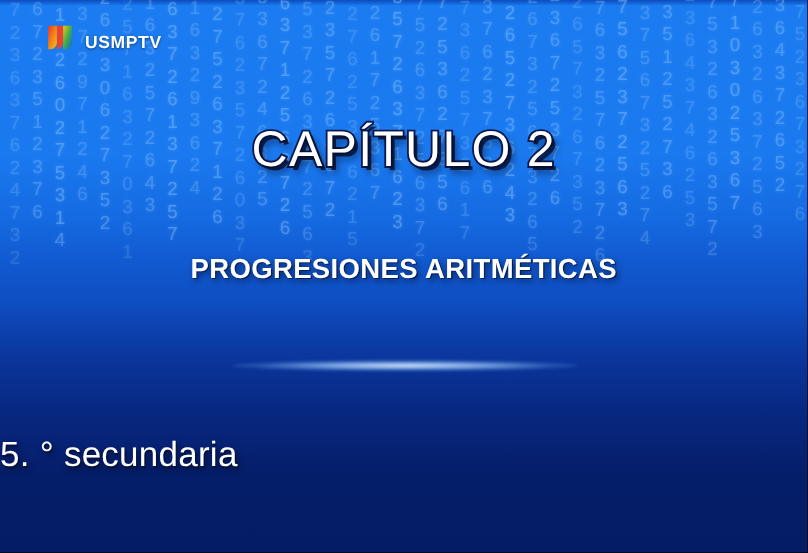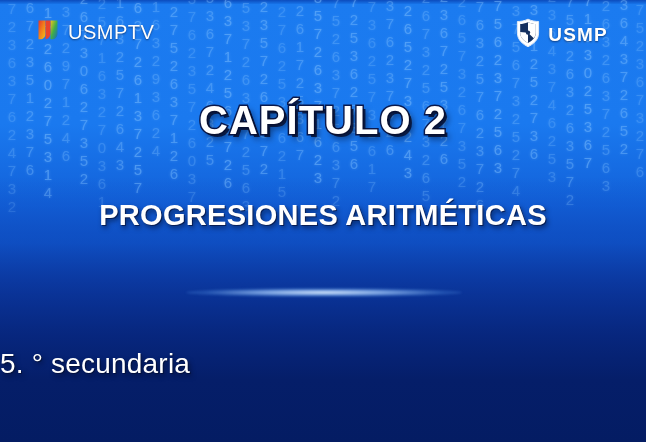--- a/index.html
+++ b/index.html
@@ -78,22 +78,22 @@
   #usmptv-brand {
     position: absolute;
     left: 36px;
     top: 18px;
     display: flex;
     align-items: center;
     gap: 8px;
   }
   #usmptv-wordmark {
     color: #ffffff;
-    font-size: 20px;
-    font-weight: normal;
+    font-size: 14px;
+    font-weight: bold;
     letter-spacing: .5px;
     text-shadow: 0 1px 2px rgba(0,0,20,.5);
   }
   #usmp-brand {
     position: absolute;
     right: 38px;
     top: 18px;
     display: flex;
     align-items: center;
     gap: 7px;
@@ -107,37 +107,37 @@
   }
 
   
   #chapter-title {
     position: absolute;
     top: 98px;
     left: 0;
     width: 100%;
     text-align: center;
     font-size: 40px;
-    font-weight: bold;
+    font-weight: normal;
     color: #ffffff;
     letter-spacing: 1px;
     -webkit-text-stroke: 3px #0b1a4e;
     paint-order: stroke fill;
     text-shadow:
        3px 3px 0 rgba(6,14,46,.85),
        4px 5px 6px rgba(2,8,30,.55);
   }
 
   #subject-title {
     position: absolute;
     top: 196px;
     left: 0;
     width: 100%;
     text-align: center;
-    font-size: 29px;
+    font-size: 22px;
     font-weight: bold;
     color: #ffffff;
     line-height: 38px;
     letter-spacing: .3px;
     text-shadow:
        1px 1px 0 rgba(8,22,64,.75),
        2px 3px 5px rgba(2,10,36,.6);
   }
   #subject-title .ln { display: block; }
 
@@ -632,34 +632,20 @@
           </linearGradient>
         </defs>
         <path d="M2.5 2.5 h7 v13.2 c0 3.4 -2.6 5.6 -5.2 5.6 H2.5 Z" fill="url(#gL)"></path>
         <path d="M14.5 2.5 h7 v13.2 c0 3.4 -2.6 5.6 -5.2 5.6 h-1.8 Z" fill="url(#gR)"></path>
         <path d="M9.6 2.5 h4.8 v12.6 c0 3.6 -2.4 6.2 -4.8 6.2 Z" fill="#e9432d"></path>
       </svg>
     </span>
     <span id="usmptv-wordmark">USMPTV</span>
   </div>
 
-  <div id="usmp-brand">
-    <span>
-      <svg width="26" height="30" viewBox="0 0 26 30" aria-hidden="true">
-        <path d="M13 1.2 c4 1.9 7.6 2.3 10.6 2.3 v11.6 c0 7.2 -6.2 11.5 -10.6 13.6
-                 C8.6 26.6 2.4 22.3 2.4 15.1 V3.5 C5.4 3.5 9 3.1 13 1.2 Z" fill="#ffffff" stroke="#dfe9f7" stroke-width="1"></path>
-        <path d="M13 4.2 c3 1.4 5.6 1.7 7.8 1.7 v8.9 c0 5.4 -4.6 8.6 -7.8 10.2
-                 c-3.2 -1.6 -7.8 -4.8 -7.8 -10.2 V5.9 C7.4 5.9 10 5.6 13 4.2 Z" fill="#15305f"></path>
-        <path d="M13 4.2 c3 1.4 5.6 1.7 7.8 1.7 v8.9 c0 2.2 -0.8 4 -2 5.5 L13 14.8 Z" fill="#ffffff"></path>
-        <path d="M13 24.9 c-3.2 -1.6 -7.8 -4.8 -7.8 -10.2 v-0.6 L13 14.8 Z" fill="#ffffff"></path>
-        <circle cx="13" cy="14.6" r="2.2" fill="#15305f"></circle>
-      </svg>
-    </span>
-    <span id="usmp-wordmark">USMP</span>
-  </div>
 
   <div id="chapter-title">CAPÍTULO 2</div>
 
   <div id="subject-title">
     <span class="ln">PROGRESIONES ARITMÉTICAS</span>
   </div>
 
   <div id="divider"></div>
 
   <div id="grade-line">5. ° secundaria</div>

